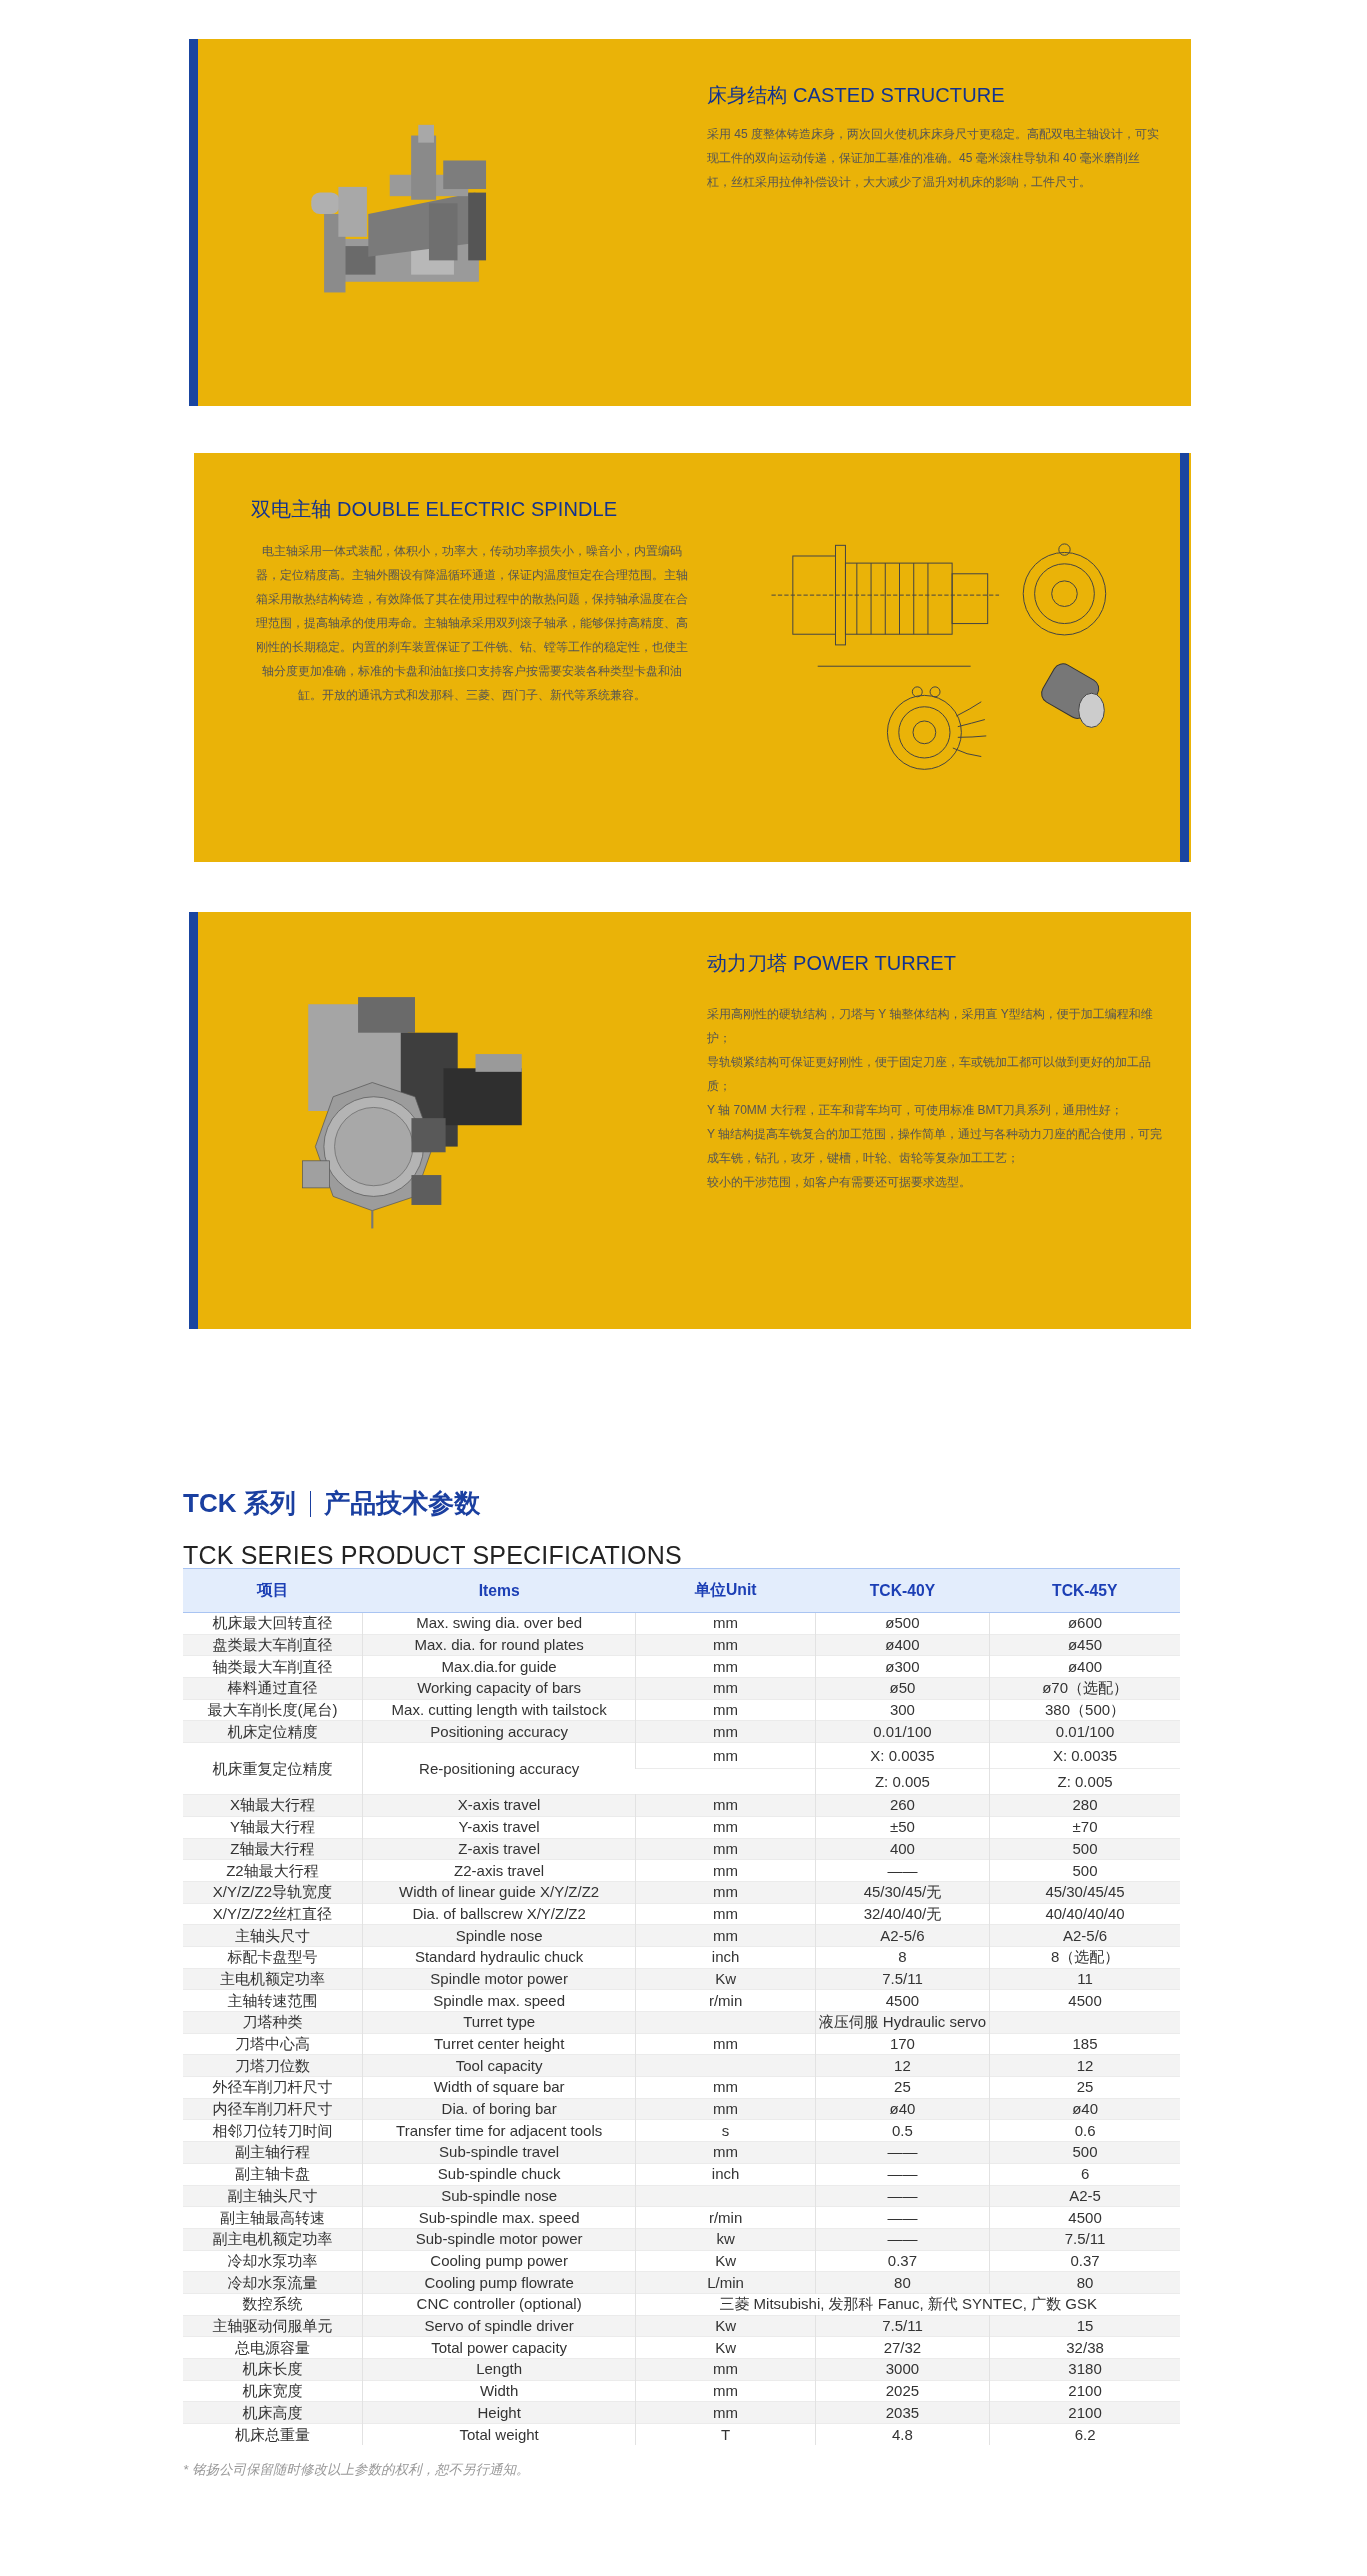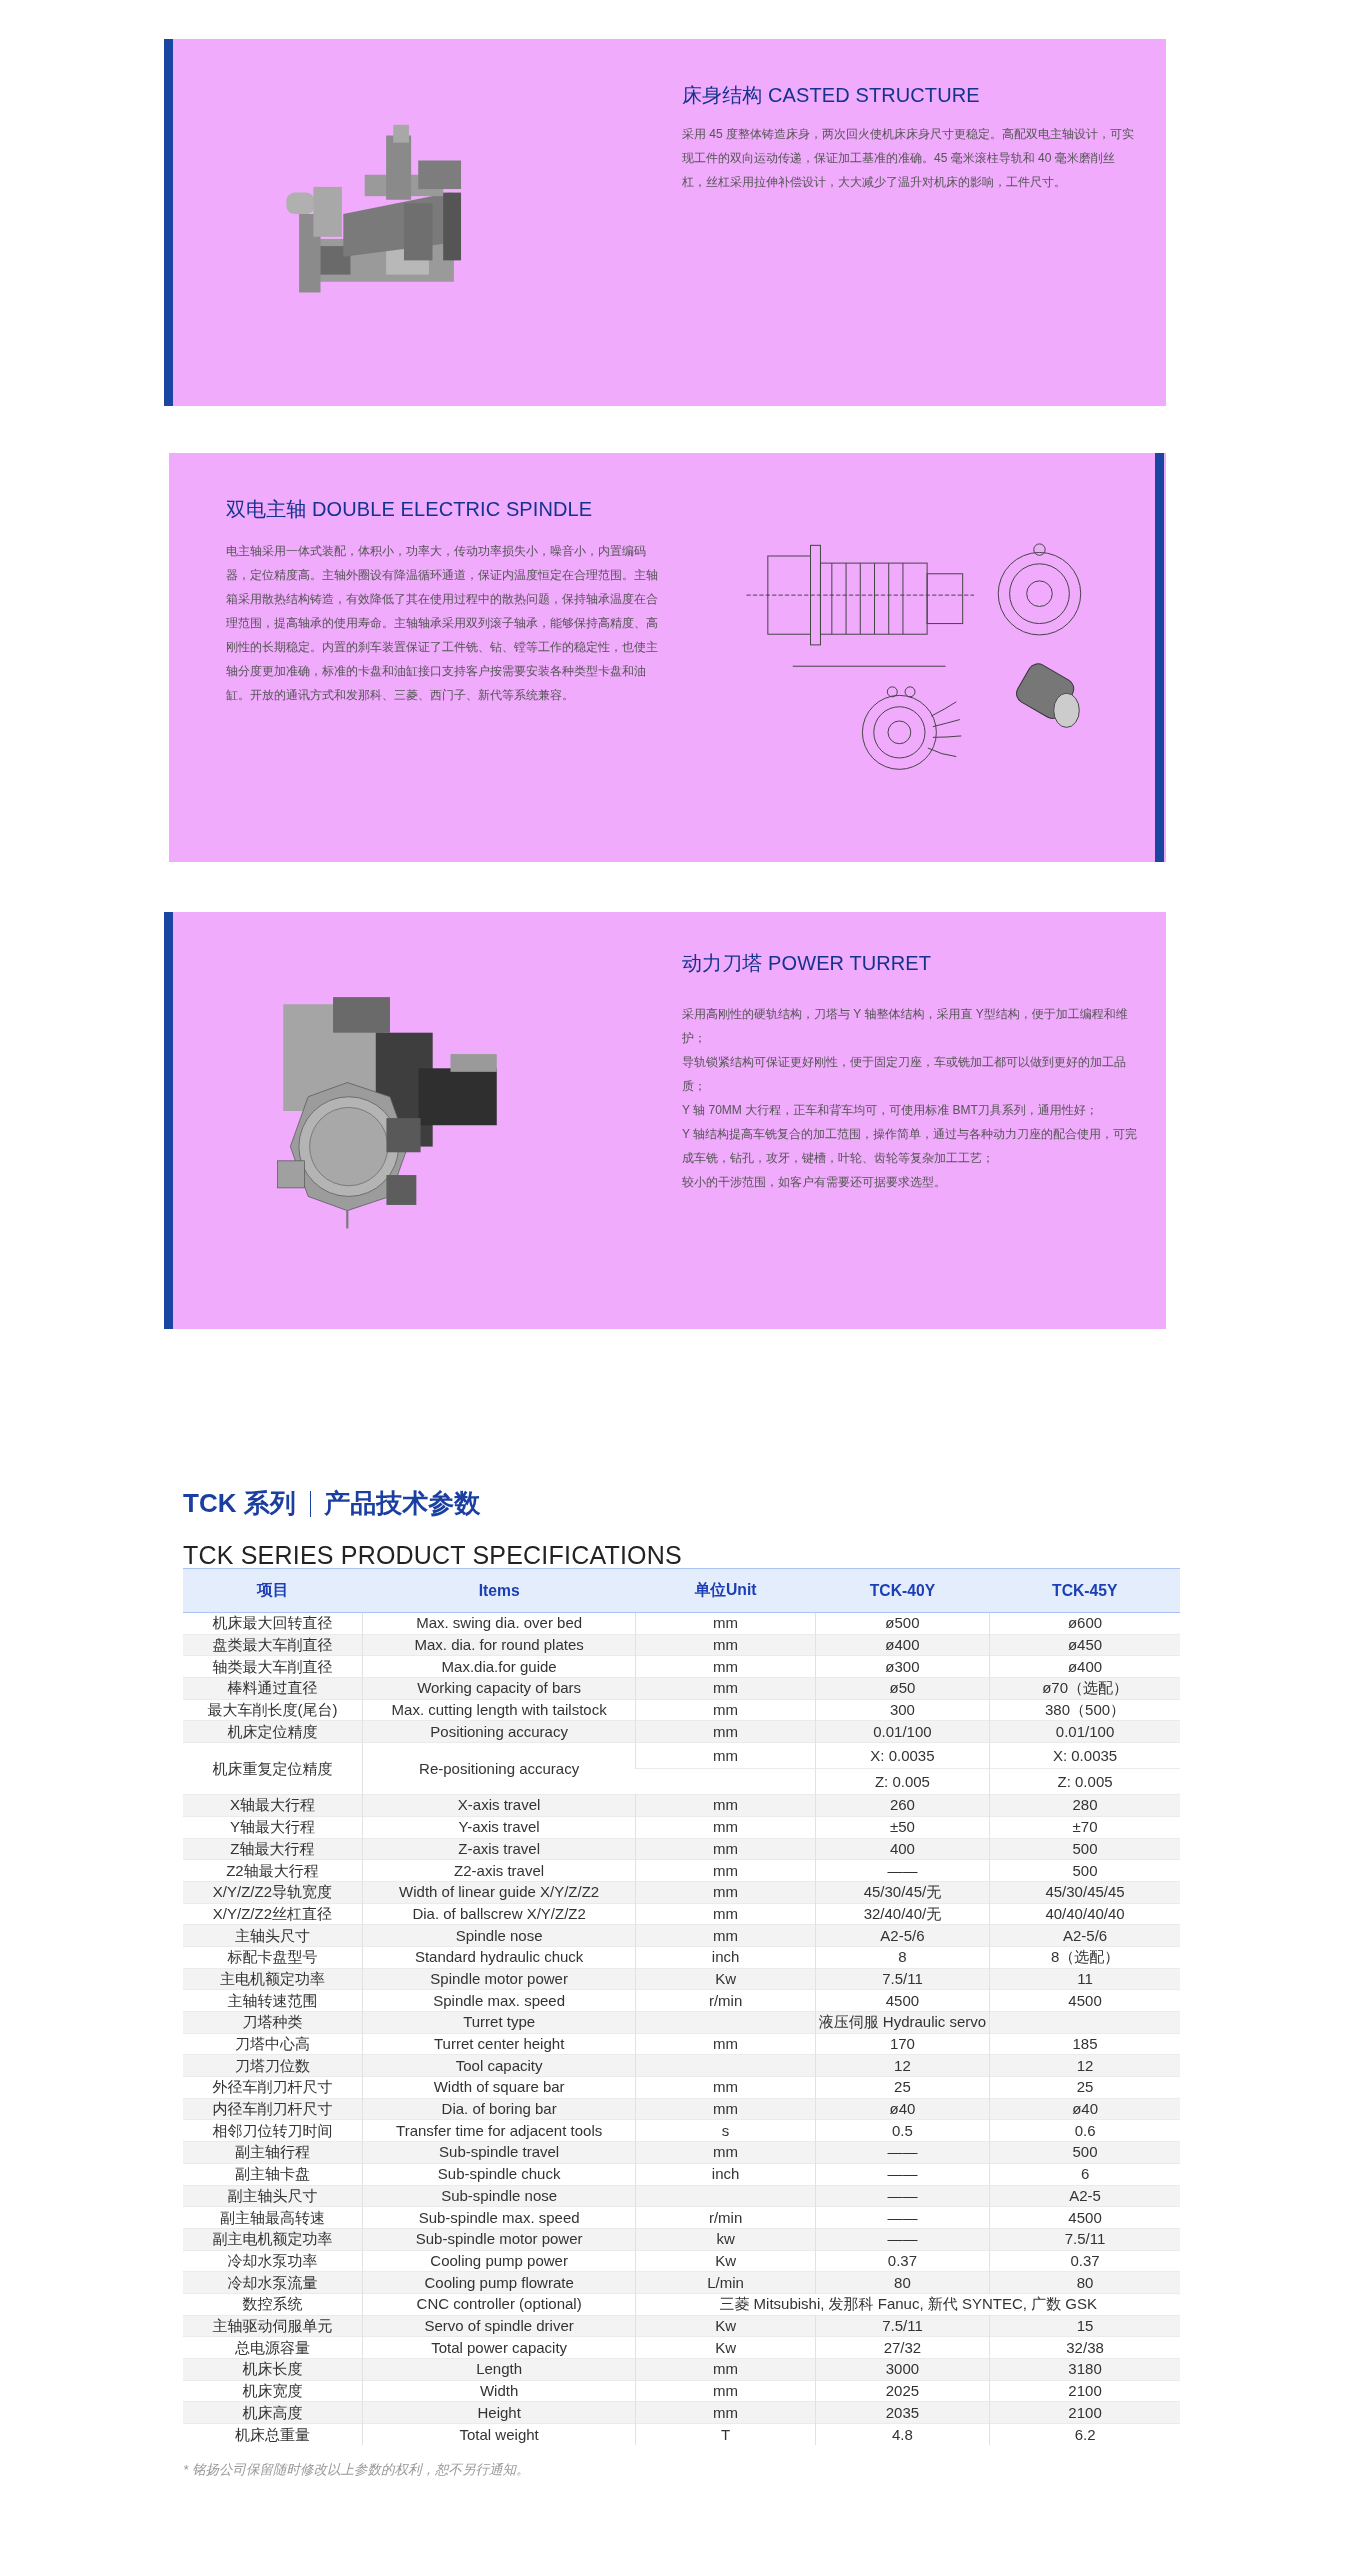--- a/index.html
+++ b/index.html
@@ -1,19 +1,19 @@
 <!DOCTYPE html>
 <html style="font-size:11.4px"><head>
 <meta charset="utf-8">
 <style>
   * { box-sizing: border-box; margin: 0; padding: 0; }
   html, body { width: 1367px; background: #ffffff; }
   body { font-family: "Liberation Sans", "DejaVu Sans", sans-serif; color: #333; position: relative; height: 2576px; }
 
-  .card { position: absolute; left: 169px; width: 997px; background: #f0abfc; }
+  .card { position: absolute; left: 194px; width: 997px; background: #eab308; }
   .accent { position: absolute; top: 0; bottom: 0; width: 9.3px; background: #1a45a0; }
   .accent.left { left: -5px; }
   .accent.right { right: 2.1px; }
 
   .card-title { font-size: 20px; color: #13338f; font-weight: normal; letter-spacing: 0.1px; }
   .card-body { font-size: 12px; color: #555; line-height: 24px; }
 
   .pic { position: absolute; }
 
   
@@ -59,21 +59,21 @@
     <div style="margin-top:13px;">
       <p class="card-body">采用 45 度整体铸造床身，两次回火使机床床身尺寸更稳定。高配双电主轴设计，可实现工件的双向运动传递，保证加工基准的准确。45 毫米滚柱导轨和 40 毫米磨削丝杠，丝杠采用拉伸补偿设计，大大减少了温升对机床的影响，工件尺寸。</p>
     </div>
   </div>
 </section>
 
 <section class="card" style="top:453px;height:409px;padding-left:7px;">
   <div class="accent right"></div>
   <div style="position:absolute;left:57px;top:43px;width:442px;">
     <h2 class="card-title">双电主轴 DOUBLE ELECTRIC SPINDLE</h2>
-    <div style="margin-top:15.7px;">
+    <div style="margin-top:15.7px;text-align:center;">
       <p class="card-body">电主轴采用一体式装配，体积小，功率大，传动功率损失小，噪音小，内置编码器，定位精度高。主轴外圈设有降温循环通道，保证内温度恒定在合理范围。主轴箱采用散热结构铸造，有效降低了其在使用过程中的散热问题，保持轴承温度在合理范围，提高轴承的使用寿命。主轴轴承采用双列滚子轴承，能够保持高精度、高刚性的长期稳定。内置的刹车装置保证了工件铣、钻、镗等工作的稳定性，也使主轴分度更加准确，标准的卡盘和油缸接口支持客户按需要安装各种类型卡盘和油缸。开放的通讯方式和发那科、三菱、西门子、新代等系统兼容。</p>
     </div>
   </div>
   <div class="pic" style="left:570px;top:71px;width:399px;height:256px;">
     <svg width="399" height="256" viewBox="0 0 560 360" fill="none" stroke="#444" stroke-width="1.4">
       <rect x="40" y="45" width="60" height="110"></rect>
       <rect x="100" y="30" width="14" height="140"></rect>
       <rect x="114" y="55" width="150" height="100"></rect>
       <line x1="130" y1="55" x2="130" y2="155"></line>
         <line x1="150" y1="55" x2="150" y2="155"></line>

